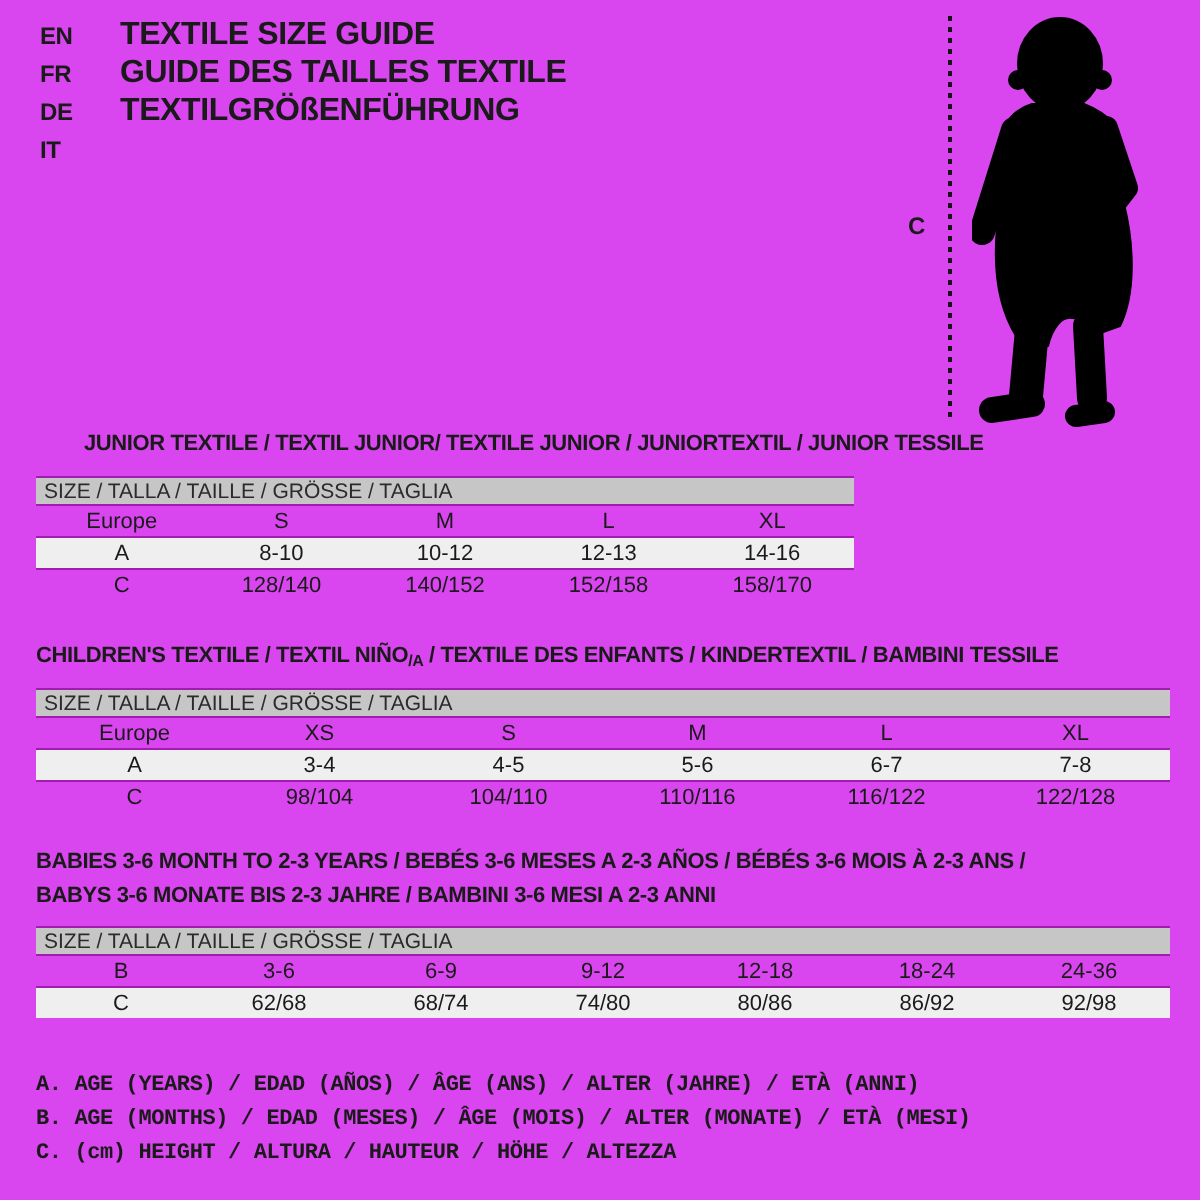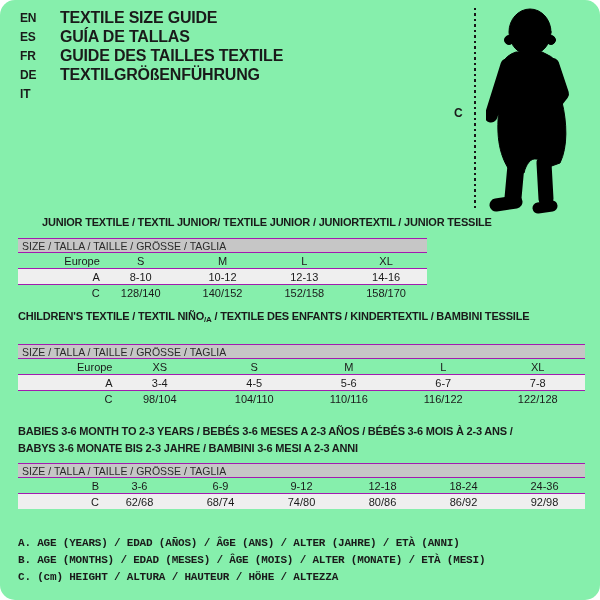--- a/index.html
+++ b/index.html
@@ -1,17 +1,17 @@
 <!DOCTYPE html>
 <html><head>
 <meta charset="utf-8">
 <style>
   html,body{margin:0;padding:0;background:#fff;}
-  #page{position:relative;width:600px;height:600px;background:#86efac;overflow:hidden;
-        font-family:"Liberation Sans",sans-serif;color:#1a1a1a;border-radius:15px;}
+  #page{position:relative;width:600px;height:600px;background:#d946ef;overflow:hidden;
+        font-family:"Liberation Sans",sans-serif;color:#1a1a1a;}
 
   
   .lang-block{position:absolute;left:20px;top:8px;}
   .lang-row{display:flex;height:19px;align-items:center;}
   .lang-code{width:40px;font-size:12px;font-weight:bold;letter-spacing:-0.2px;}
   .lang-title{font-size:16px;font-weight:bold;letter-spacing:-0.2px;}
 
   
   .dash-line{position:absolute;left:474px;top:8px;width:2px;height:202px;
              background:repeating-linear-gradient(to bottom,#161616 0 2.5px,transparent 2.5px 5.5px);}
@@ -21,40 +21,36 @@
   
   .tbl-title{position:absolute;left:18px;font-size:11px;font-weight:bold;
              letter-spacing:-0.2px;white-space:nowrap;}
   .tbl-title .sub{font-size:8px;vertical-align:-2px;font-weight:bold;}
   .size-table{position:absolute;left:18px;border-collapse:separate;border-spacing:0;
               table-layout:fixed;font-size:11px;}
   .size-table td{height:15px;padding:0;text-align:center;border-top:1px solid #a21caf;
                  overflow:hidden;white-space:nowrap;}
   .size-table tr.bar td{background:#c6c6c6;text-align:left;padding-left:4px;height:13px;
                         font-size:10.5px;color:#2b2b2b;}
-  .size-table td.lbl{text-align:right;padding-left:4px;width:52px;}
+  .size-table td.lbl{text-align:center;padding-left:4px;width:52px;}
   .size-table tr.alt td{background:#efefef;}
 
   .notes{position:absolute;left:18px;top:535px;font-size:11px;font-weight:bold;
          letter-spacing:-0.2px;}
   .notes div{height:17px;line-height:17px;white-space:nowrap;font-family:Liberation Mono, monospace;}
 </style>
 </head>
 <body>
 
 <div id="page">
 
   <div class="lang-block">
     <div class="lang-row">
       <span class="lang-code">EN</span>
       <span class="lang-title">TEXTILE SIZE GUIDE</span>
-    </div>
-    <div class="lang-row">
-      <span class="lang-code">ES</span>
-      <span class="lang-title">GUÍA DE TALLAS</span>
     </div>
     <div class="lang-row">
       <span class="lang-code">FR</span>
       <span class="lang-title">GUIDE DES TAILLES TEXTILE</span>
     </div>
     <div class="lang-row">
       <span class="lang-code">DE</span>
       <span class="lang-title">TEXTILGRÖßENFÜHRUNG</span>
     </div>
     <div class="lang-row">
@@ -110,21 +106,21 @@
     <tr>
       <td class="lbl">C</td>
       <td>128/140</td>
       <td>140/152</td>
       <td>152/158</td>
       <td>158/170</td>
     </tr>
   </tbody>
     </table>
 
-  <div class="tbl-title" style="top:310px;text-align:right;">
+  <div class="tbl-title" style="top:322px;text-align:right;">
     <span>CHILDREN'S TEXTILE / TEXTIL NIÑO</span><span class="sub">/A</span><span> / TEXTILE DES ENFANTS / KINDERTEXTIL / BAMBINI TESSILE</span>
   </div>
   <table class="size-table" style="top:344px;width:567px;">
     <tbody>
         <tr class="bar">
       <td colspan="6">SIZE / TALLA / TAILLE / GRÖSSE / TAGLIA</td>
     </tr>
     <tr>
       <td class="lbl">Europe</td>
       <td>XS</td>

